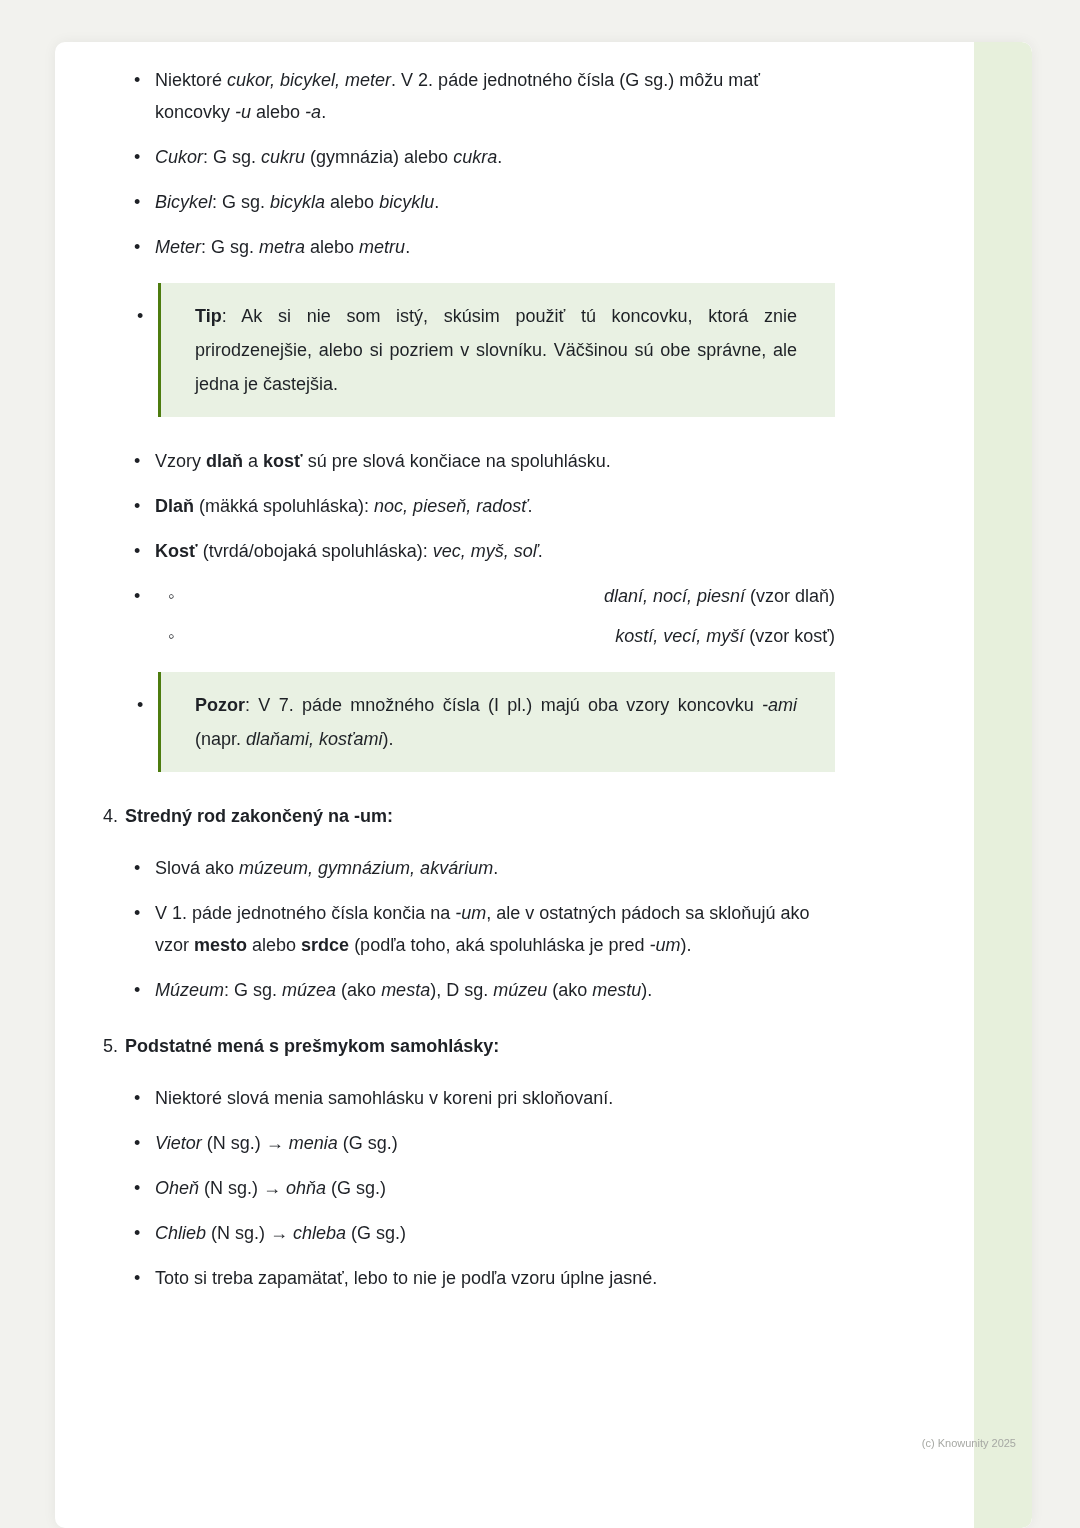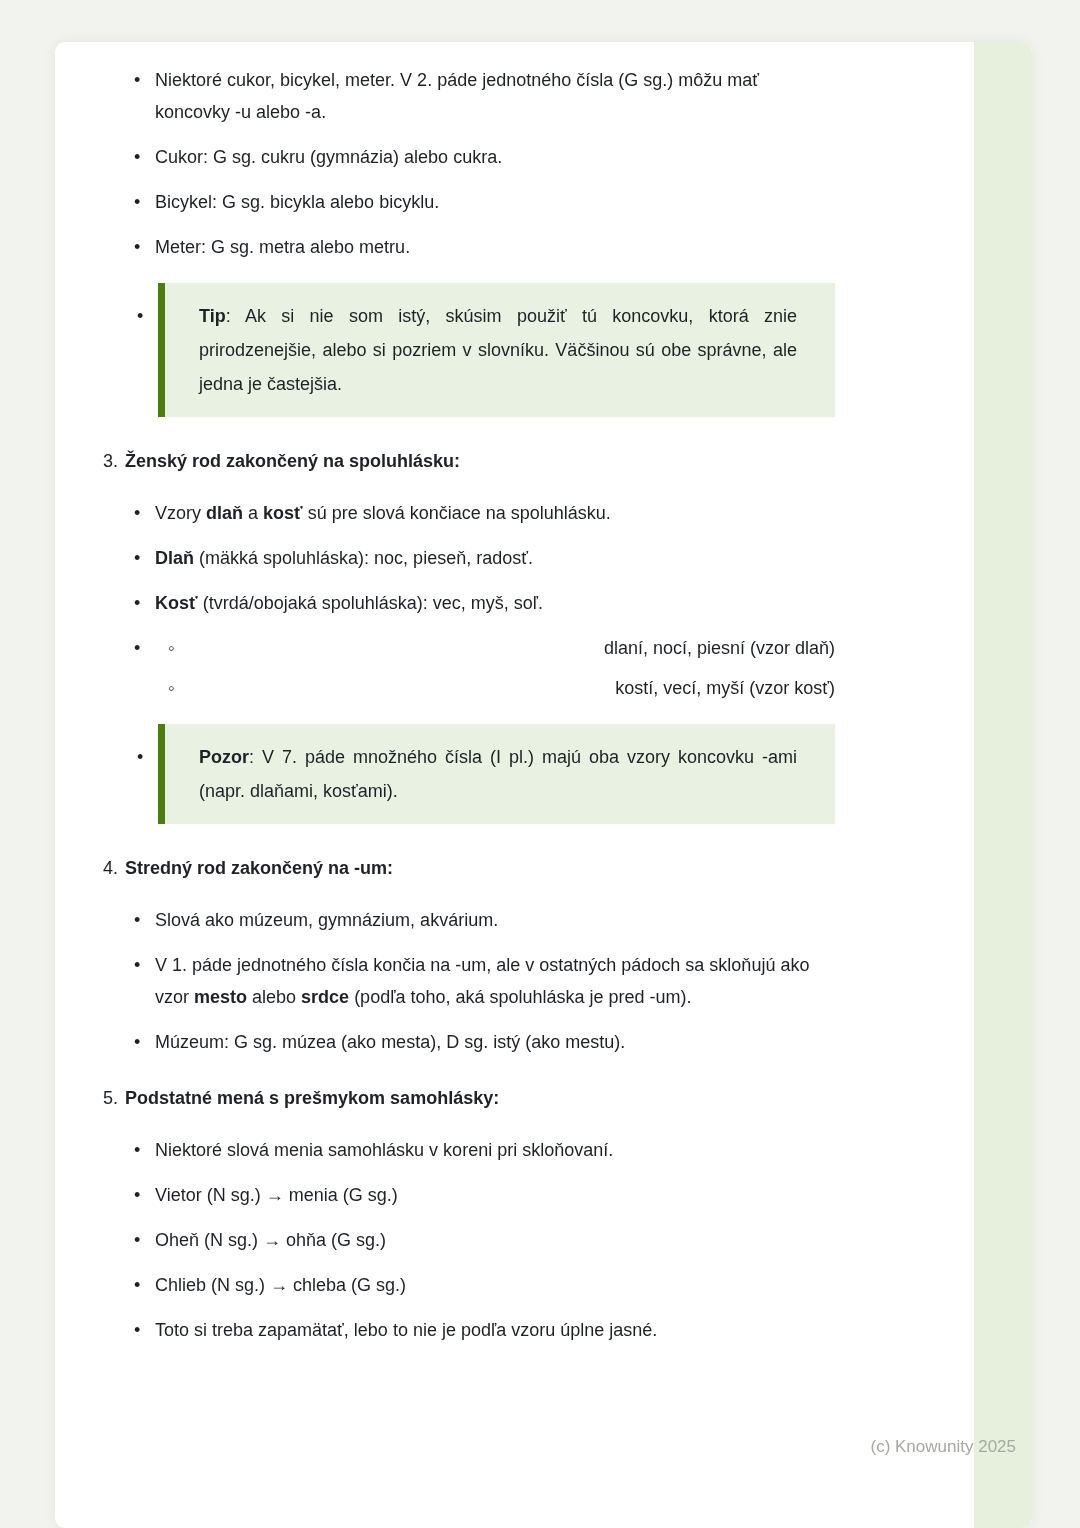--- a/index.html
+++ b/index.html
@@ -24,26 +24,26 @@
   ul.l2 { list-style:none; margin:6px 0 0 0; padding:0 0 0 35px;text-align:right; }
   ul.l2 > li { position:relative; margin-bottom:8px; }
   ul.l2 > li::before { content:"◦"; position:absolute; left:-22px; top:0; color:#1e2126; }
 
   .heading { margin:24px 0 20px 0; font-size:18px; }
   .hnum { font-weight:400; margin-right:7px; }
   .htext { font-weight:700; }
 
   .callout-row { display:flex; align-items:flex-start; margin:20px 0 28px 0; padding-left:34px; }
   .co-bullet { flex:0 0 21px; width:21px; line-height:34px; margin-top:16px; }
-  .callout { flex:1; background:#e9f1e3; border-left:7px solid #4d7c0f; padding:16px 38px 16px 34px; }
+  .callout { flex:1; background:#e9f1e3; border-left:3px solid #4d7c0f; padding:16px 38px 16px 34px; }
   .co-text { text-align:justify; line-height:34px; }
 
-  .watermark { position:absolute; right:16px; top:1395px; font-size:17px; color:#a6a8a3; }
+  .watermark { position:absolute; right:16px; top:1395px; font-size:11px; color:#a6a8a3; }
 
-  .it { }
+  .it { font-style:italic; }
   .bd { font-weight:700; }
 </style>
 </head>
 <body>
 
 <div class="viewport">
   <div class="sheet">
     <div class="stripe"></div>
 
     <div class="content">
@@ -55,23 +55,20 @@
         <li><span class="rt"><span class="it">Meter</span><span>: G sg. </span><span class="it">metra</span><span> alebo </span><span class="it">metru</span><span>.</span></span></li>
       </ul>
 
       <div class="callout-row">
         <span class="co-bullet">•</span>
         <div class="callout">
           <p class="co-text"><span class="bd">Tip</span><span>: Ak si nie som istý, skúsim použiť tú koncovku, ktorá znie prirodzenejšie, alebo si pozriem v slovníku. Väčšinou sú obe správne, ale jedna je častejšia.</span></p>
         </div>
       </div>
 
-      <div class="heading">
-        <span class="hnum">3.</span><span class="htext">Ženský rod zakončený na spoluhlásku:</span>
-      </div>
 
       <ul class="l1">
         <li><span class="rt"><span>Vzory </span><span class="bd">dlaň</span><span> a </span><span class="bd">kosť</span><span> sú pre slová končiace na spoluhlásku.</span></span></li>
         <li><span class="rt"><span class="bd">Dlaň</span><span> (mäkká spoluhláska): </span><span class="it">noc, pieseň, radosť</span><span>.</span></span></li>
         <li><span class="rt"><span class="bd">Kosť</span><span> (tvrdá/obojaká spoluhláska): </span><span class="it">vec, myš, soľ</span><span>.</span></span></li>
         <li>
           <ul class="l2">
             <li><span class="rt"><span class="it">dlaní, nocí, piesní</span><span> (vzor dlaň)</span></span></li>
             <li><span class="rt"><span class="it">kostí, vecí, myší</span><span> (vzor kosť)</span></span></li>
           </ul>
@@ -85,21 +82,21 @@
         </div>
       </div>
 
       <div class="heading">
         <span class="hnum">4.</span><span class="htext">Stredný rod zakončený na -um:</span>
       </div>
 
       <ul class="l1">
         <li><span class="rt"><span>Slová ako </span><span class="it">múzeum, gymnázium, akvárium</span><span>.</span></span></li>
         <li><span class="rt"><span>V 1. páde jednotného čísla končia na </span><span class="it">-um</span><span>, ale v ostatných pádoch sa skloňujú ako vzor </span><span class="bd">mesto</span><span> alebo </span><span class="bd">srdce</span><span> (podľa toho, aká spoluhláska je pred </span><span class="it">-um</span><span>).</span></span></li>
-        <li><span class="rt"><span class="it">Múzeum</span><span>: G sg. </span><span class="it">múzea</span><span> (ako </span><span class="it">mesta</span><span>), D sg. </span><span class="it">istý</span><span> (ako </span><span class="it">mestu</span><span>).</span></span></li>
+        <li><span class="rt"><span class="it">Múzeum</span><span>: G sg. </span><span class="it">múzea</span><span> (ako </span><span class="it">mesta</span><span>), D sg. </span><span class="it">múzeu</span><span> (ako </span><span class="it">mestu</span><span>).</span></span></li>
       </ul>
 
       <div class="heading">
         <span class="hnum">5.</span><span class="htext">Podstatné mená s prešmykom samohlásky:</span>
       </div>
 
       <ul class="l1">
         <li><span class="rt"><span>Niektoré slová menia samohlásku v koreni pri skloňovaní.</span></span></li>
         <li><span class="rt"><span class="it">Vietor</span><span> (N sg.) → </span><span class="it">menia</span><span> (G sg.)</span></span></li>
         <li><span class="rt"><span class="it">Oheň</span><span> (N sg.) → </span><span class="it">ohňa</span><span> (G sg.)</span></span></li>

